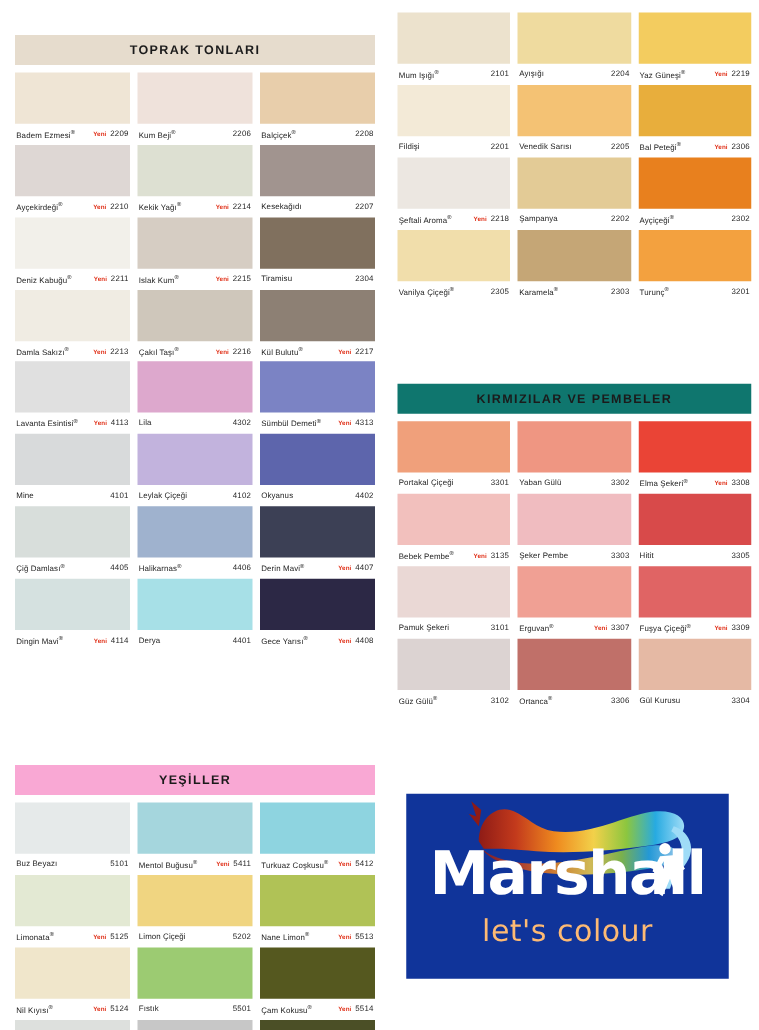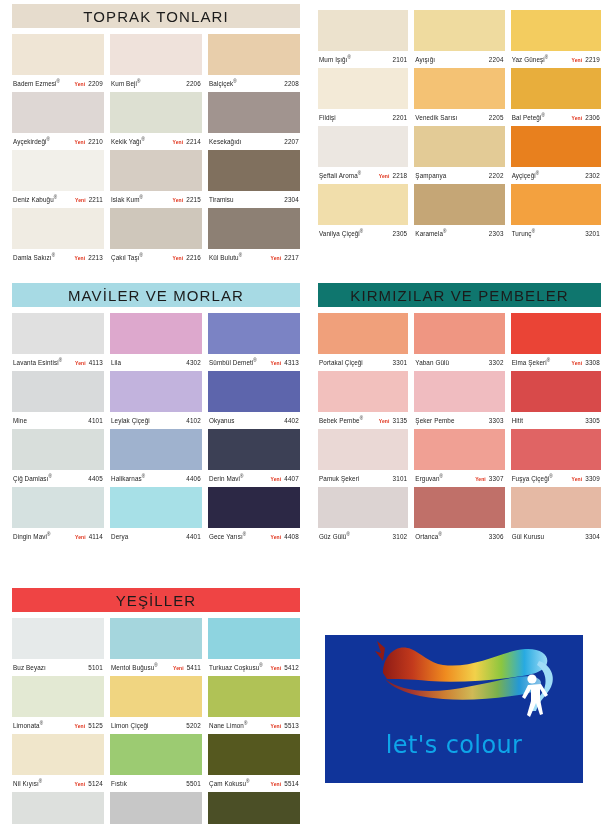--- a/index.html
+++ b/index.html
@@ -15,24 +15,25 @@
     background: #fff;
   }
 
   
   .panel { position: absolute; }
   .panel-title {
     height: 24px;
     display: flex;
     align-items: center;
     justify-content: center;
-    font-size: 15px;
+    font-size: 10px;
     letter-spacing: 1.1px;
     color: #1b1b1b;
-    font-weight: 400;
+    font-weight: 700;
+    margin-top: 24px;
   }
   .swatch-grid {
     display: grid;
     grid-template-columns: repeat(3, 1fr);
     column-gap: 6px;
     row-gap: 0px;
     margin-top: 6px;
   }
   .swatch { width: 100%; }
   .chip {
@@ -76,21 +77,21 @@
     color: #ffffff;
     font-size: 48px;
     font-weight: bold;
     letter-spacing: -1.4px;
     font-family: "DejaVu Sans", sans-serif;
   }
   .logo-tag {
     position: absolute;
     left: 0; right: 0; top: 96px;
     text-align: center;
-    color: #0ea5e9;
+    color: #fdba74;
     font-size: 24px;
     letter-spacing: .4px;
     font-family: "DejaVu Sans", sans-serif;
   }
   .logo-swoosh { position: absolute; left: 0; top: 0; width: 258px; height: 148px; }
 </style>
 </head>
 <body>
 
 <div class="page">
@@ -327,21 +328,20 @@
             <span class="cname">Turunç<span class="reg">®</span></span>
             <span class="cright">
               <span class="ccode">3201</span>
             </span>
           </div>
         </div>
       </div>
   </div>
 
   <div class="panel" style="left:12px; top:283px; width:288px;">
-    <div class="panel-title" style="background: rgb(167, 218, 228);">MAVİLER VE MORLAR</div>
     <div class="swatch-grid">
         <div class="swatch">
           <div class="chip" style="background: rgb(224, 224, 224);"></div>
           <div class="caption">
             <span class="cname">Lavanta Esintisi<span class="reg">®</span></span>
             <span class="cright">
               <span class="yeni">Yeni</span>
               <span class="ccode">4113</span>
             </span>
           </div>
@@ -564,21 +564,21 @@
             <span class="cname">Gül Kurusu</span>
             <span class="cright">
               <span class="ccode">3304</span>
             </span>
           </div>
         </div>
       </div>
   </div>
 
   <div class="panel" style="left:12px; top:588px; width:288px;">
-    <div class="panel-title" style="background: #ef4444;">YEŞİLLER</div>
+    <div class="panel-title" style="background: #f9a8d4;">YEŞİLLER</div>
     <div class="swatch-grid">
         <div class="swatch">
           <div class="chip" style="background: rgb(230, 234, 234);"></div>
           <div class="caption">
             <span class="cname">Buz Beyazı</span>
             <span class="cright">
               <span class="ccode">5101</span>
             </span>
           </div>
         </div>
@@ -687,16 +687,17 @@
       </defs>
       <path d="M58 38 C58 20 72 8 86 14 C96 18 104 28 118 30 C150 34 176 16 200 14 C216 13 224 20 222 28 C220 37 206 40 190 42 C160 46 130 48 104 46 C84 44 70 44 62 44 Z" fill="url(#g1)"></path>
       <path d="M60 44 C70 52 86 56 104 56 C134 56 166 46 192 42 C206 40 216 42 216 48 C216 55 206 58 194 60 C168 64 142 66 118 64 C92 62 70 56 60 44 Z" fill="url(#g1)" opacity="0.85"></path>
       <path d="M60 13 L52 6 L56 18 L50 16 L58 26 Z" fill="#8e1b16"></path>
       <path d="M212 30 C222 36 224 52 214 62 C210 66 206 70 205 76 L211 76 C214 66 222 60 226 52 C231 42 226 30 214 26 Z" fill="#9fdcf7"></path>
       <g fill="#ffffff">
         <circle cx="207" cy="44" r="4.6"></circle>
         <path d="M203 50 L197 62 L200 64 L206 54 L206 66 L202 80 L205 82 L211 68 L215 80 L218 79 L215 64 L215 54 L220 62 L223 60 L216 49 Z"></path>
       </g>
     </svg>
+    <div class="logo-word">Marshall</div>
     <div class="logo-tag">let's colour</div>
   </div>
 
 </div>
 
 </body></html>

